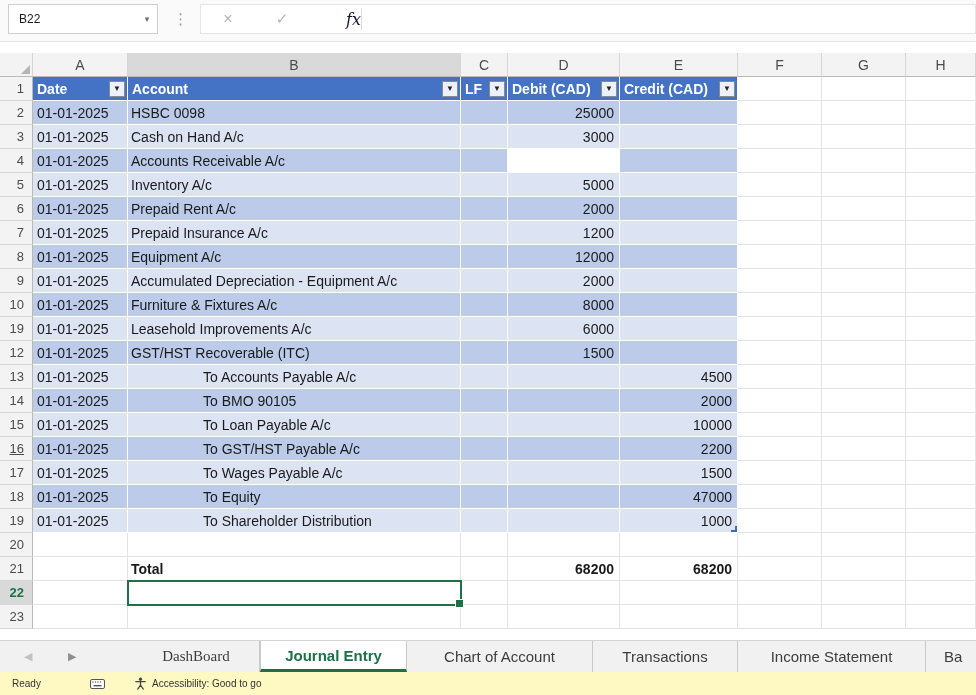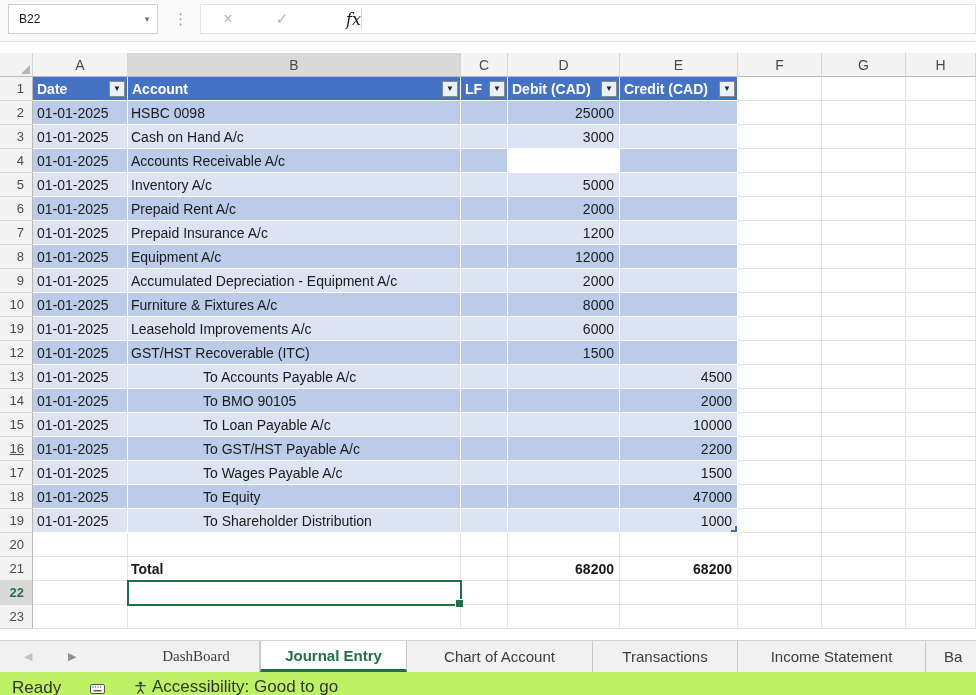--- a/index.html
+++ b/index.html
@@ -46,21 +46,21 @@
   
   .tabbar{position:absolute;left:0;top:640px;width:976px;height:32px;background:#F1F1F1;border-top:1px solid #D4D4D4;box-sizing:border-box}
   .tab-arrow{position:absolute;top:9px;font-size:11px}
   .arrow-left{left:24px;color:#C2C2C2}
   .arrow-right{left:68px;color:#8f8f8f}
   #tabs{position:absolute;left:133px;top:0;height:31px;display:flex}
   .tab{height:31px;display:flex;align-items:center;justify-content:center;font-size:15px;color:#3d3d3d;border-right:1px solid #C9C9C9;box-sizing:border-box;background:transparent}
   .tab.active{background:#fff;color:#1E7145;font-weight:bold;border-left:1px solid #C9C9C9;border-bottom:3px solid #1E7145}
 
   
-  .statusbar{position:absolute;left:0;top:672px;width:976px;height:23px;background:#bef264;font-size:17px;color:#333}
+  .statusbar{position:absolute;left:0;top:672px;width:976px;height:23px;background:#fef9c3;font-size:10px;color:#333}
   .status-ready{position:absolute;left:12px;top:6px}
   .kb-icon{position:absolute;left:90px;top:7px}
   .acc-group{position:absolute;left:134px;top:5px;display:flex;align-items:center;gap:5px}
 </style>
 </head>
 <body>
 
 <div id="app">
 
   <div class="toolbar">

